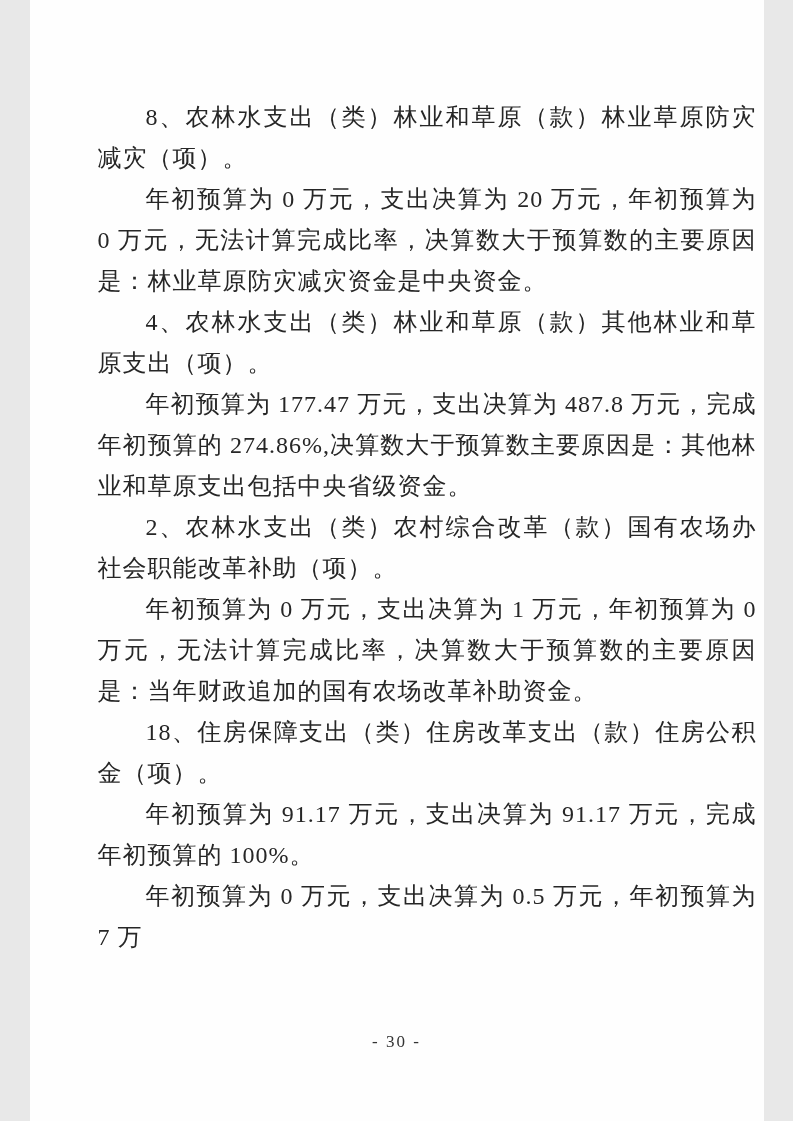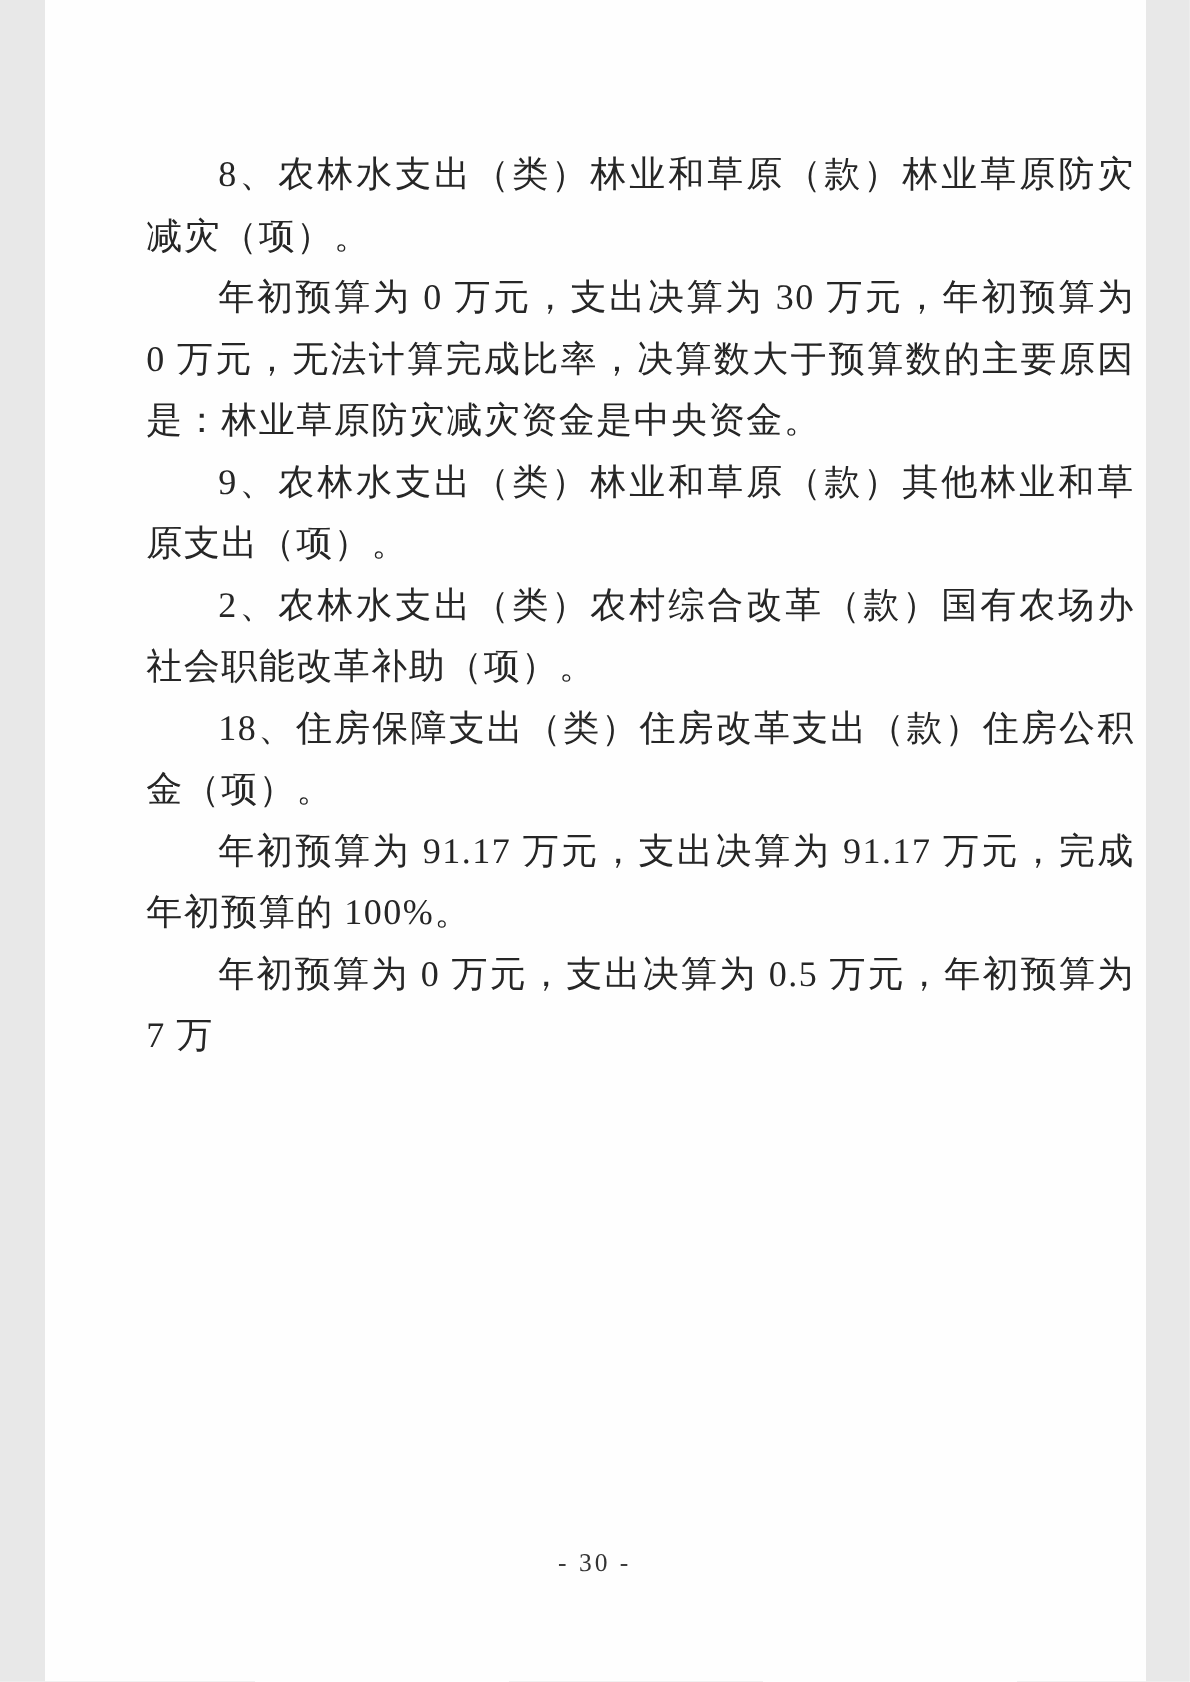--- a/index.html
+++ b/index.html
@@ -51,23 +51,25 @@
     border-radius: 50%;
     background: #c9c9c9;
   }
 </style>
 </head>
 <body>
 
 <div class="page">
   <div class="content">
     <p>8、农林水支出（类）林业和草原（款）林业草原防灾减灾（项）。</p>
-    <p>年初预算为 0 万元，支出决算为 30 万元，年初预算为 0 万元，无法计算完成比率，决算数大于预算数的主要原因是：林业草原防灾减灾资金是中央资金。</p>
-    <p>9、农林水支出（类）林业和草原（款）其他林业和草原支出（项）。</p>
+    <p>年初预算为 0 万元，支出决算为 20 万元，年初预算为 0 万元，无法计算完成比率，决算数大于预算数的主要原因是：林业草原防灾减灾资金是中央资金。</p>
+    <p>4、农林水支出（类）林业和草原（款）其他林业和草原支出（项）。</p>
+    <p>年初预算为 177.47 万元，支出决算为 487.8 万元，完成年初预算的 274.86%,决算数大于预算数主要原因是：其他林业和草原支出包括中央省级资金。</p>
     <p>2、农林水支出（类）农村综合改革（款）国有农场办社会职能改革补助（项）。</p>
+    <p>年初预算为 0 万元，支出决算为 1 万元，年初预算为 0 万元，无法计算完成比率，决算数大于预算数的主要原因是：当年财政追加的国有农场改革补助资金。</p>
     <p>18、住房保障支出（类）住房改革支出（款）住房公积金（项）。</p>
     <p>年初预算为 91.17 万元，支出决算为 91.17 万元，完成年初预算的 100%。</p>
     <p>年初预算为 0 万元，支出决算为 0.5 万元，年初预算为 7 万</p>
   </div>
 
   <div class="scan-speck"></div>
 
   <div class="page-number">- 30 -</div>
 </div>
 

